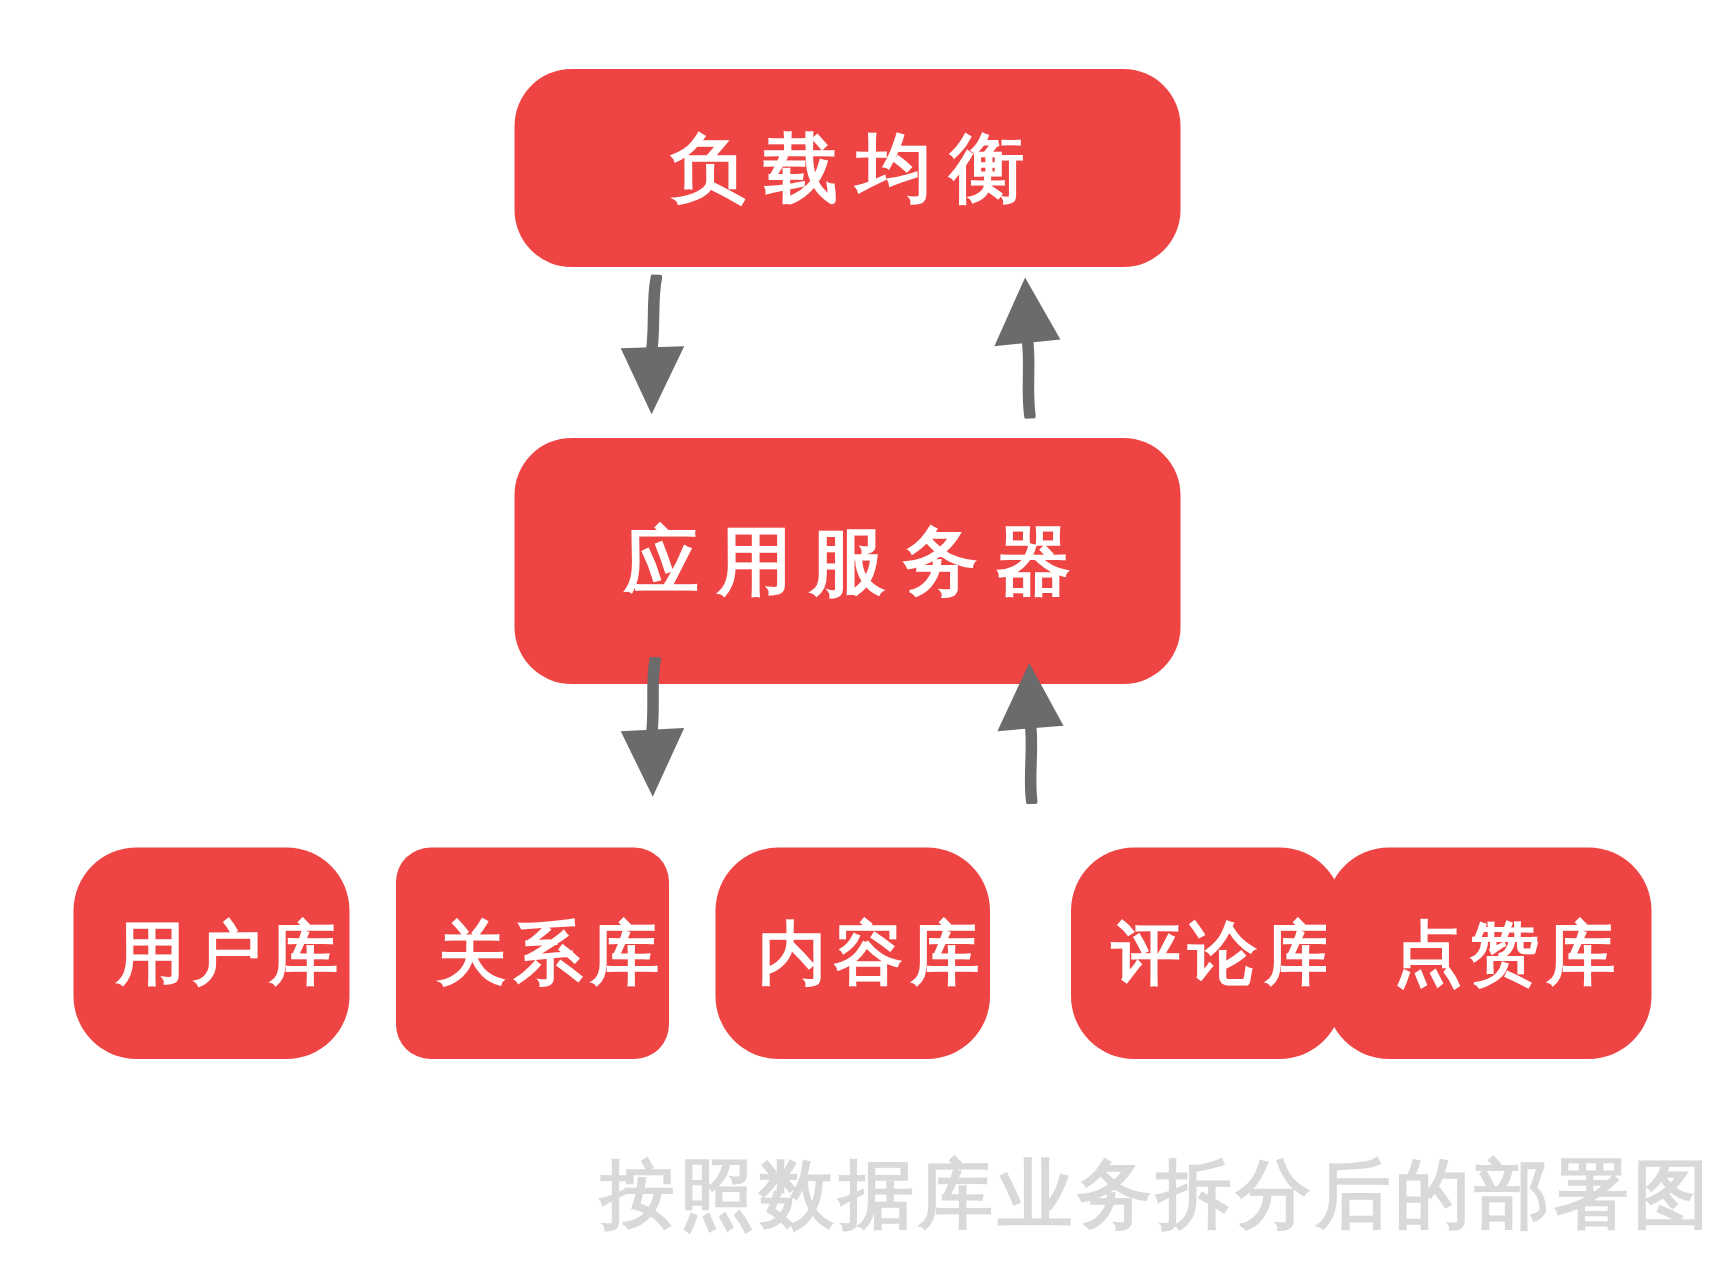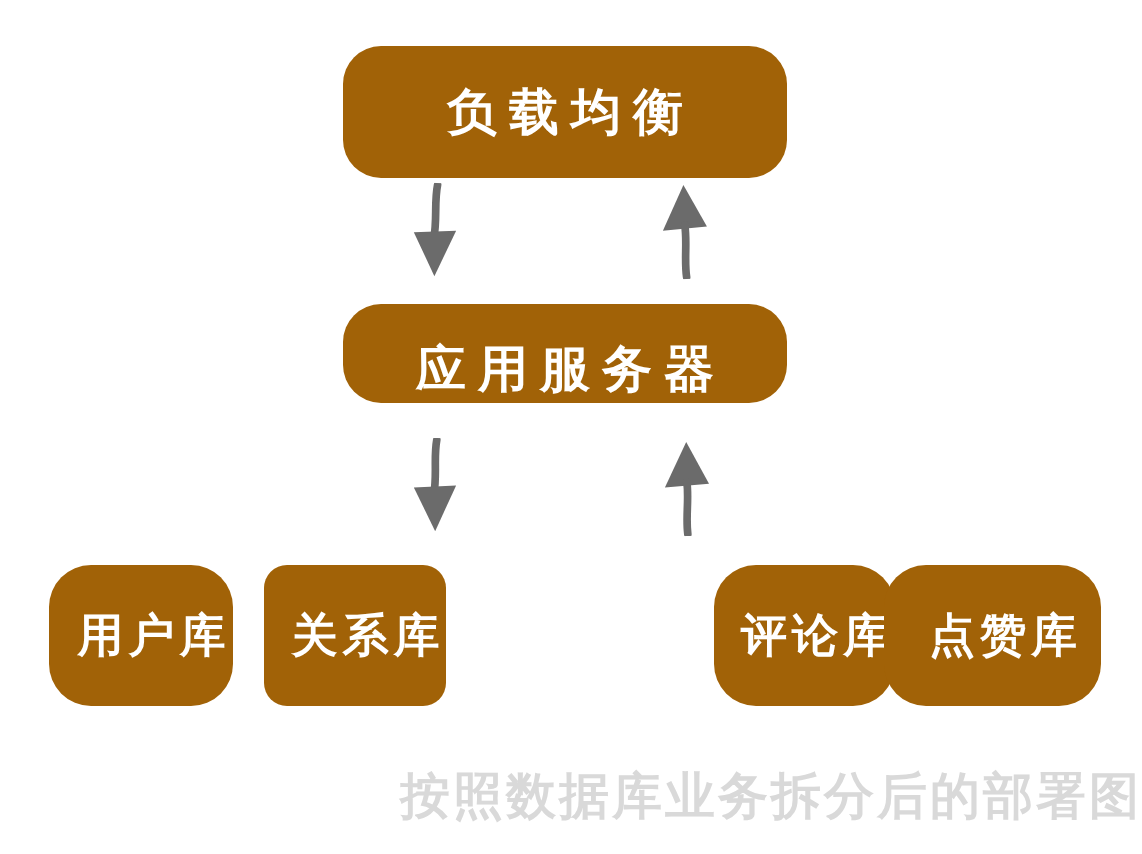--- a/index.html
+++ b/index.html
@@ -10,39 +10,39 @@
   }
   .canvas {
     position: relative;
     width: 1142px;
     height: 854px;
     background: #ffffff;
     overflow: hidden;
   }
   .node {
     position: absolute;
-    background: #a16207;
+    background: #ef4444;
     color: #ffffff;
     display: flex;
     align-items: center;
     justify-content: center;
     box-sizing: border-box;
   }
   .node-wide {
     left: 343px;
     width: 444px;
     height: 132px;
     border-radius: 38px;
     font-size: 50px;
     letter-spacing: 12px;
     text-indent: 12px; 
     font-weight: 600;
   }
   #load-balancer { top: 46px; }
-  #app-server   { top: 304px; height: 99px; align-items: flex-end; }
+  #app-server   { top: 292px; height: 164px; }
   .node-db {
     top: 565px;
     height: 141px;
     border-radius: 42px;
     font-size: 46px;
     letter-spacing: 5px;
     text-indent: 5px;
     font-weight: 600;
     padding-left: 21px;
   }
@@ -115,20 +115,23 @@
   </div>
 
   <div class="node node-db" id="db-0">
     <span>用户库</span>
   </div>
 
   <div class="node node-db" id="db-1">
     <span>关系库</span>
   </div>
 
+  <div class="node node-db" id="db-2">
+    <span>内容库</span>
+  </div>
 
   <div class="node node-db" id="db-3">
     <span>评论库</span>
   </div>
 
   <div class="node node-db" id="db-4">
     <span>点赞库</span>
   </div>
 
   <div class="caption">按照数据库业务拆分后的部署图</div>

